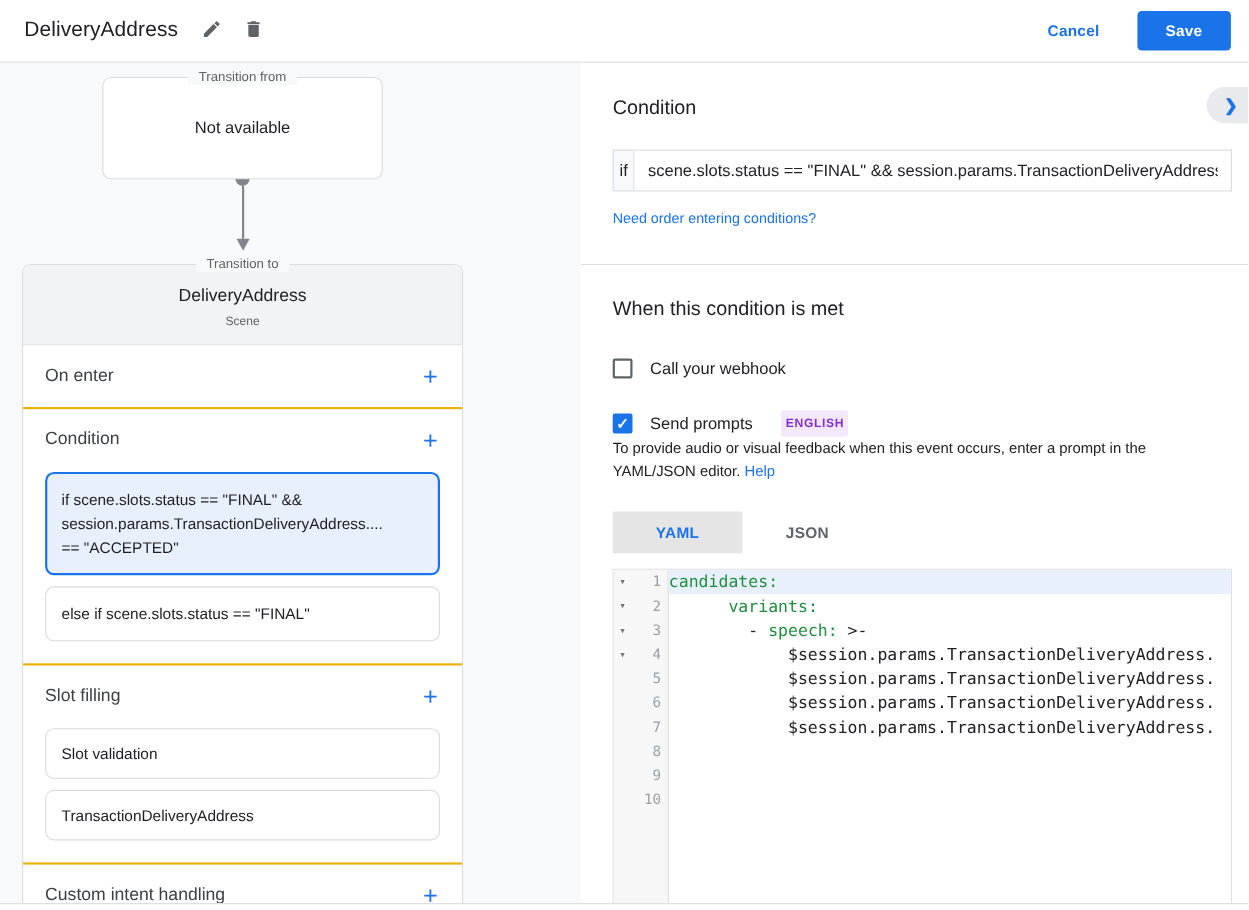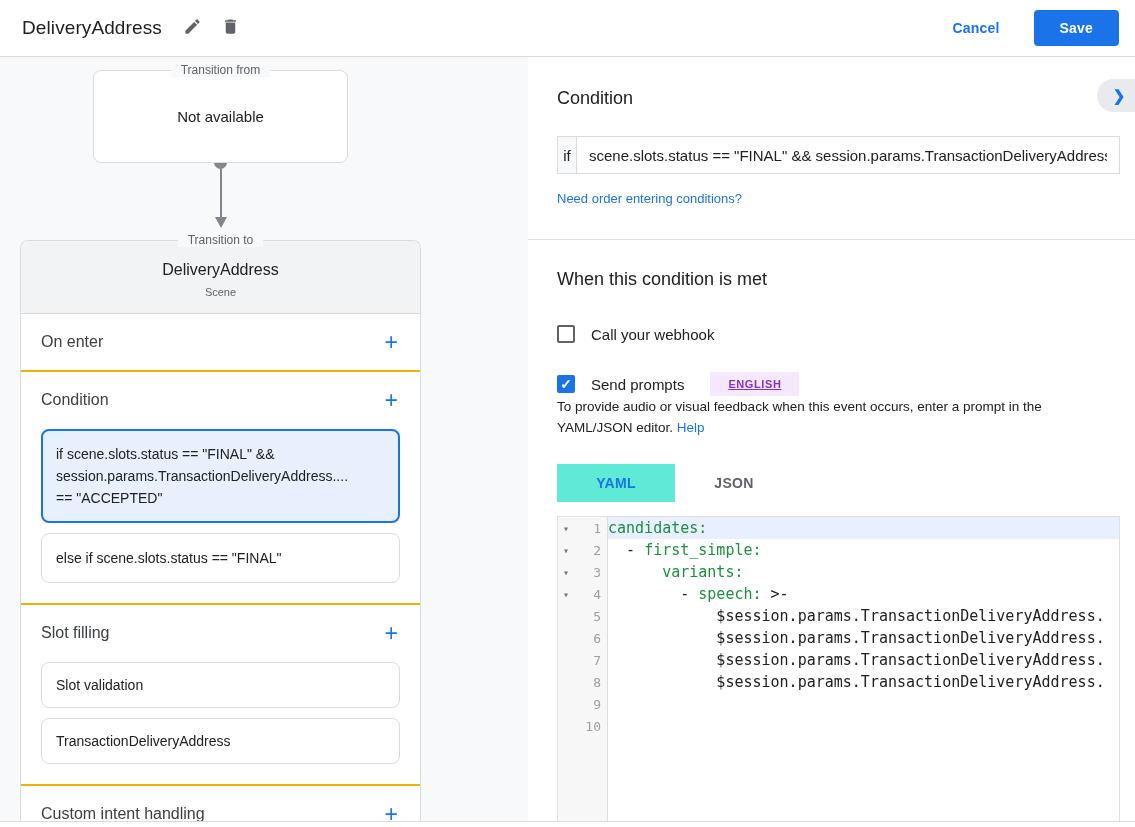--- a/index.html
+++ b/index.html
@@ -80,28 +80,28 @@
   .rp-bottom { padding:29px 15px 0 29px; }
   .cb-row { display:flex; align-items:center; margin-top:35px; }
   .cb-row.second { margin-top:29px; }
   .checkbox { width:18px; height:18px; border:2px solid #5f6368; border-radius:2px;
               background:#fff; cursor:pointer; flex:none; }
   .checkbox.checked { background:#1a73e8; border-color:#1a73e8; display:flex;
                       align-items:center; justify-content:center; }
   .checkbox.checked .tick { color:#fff; font-size:14px; font-weight:700; line-height:1; }
   .cb-label { margin-left:16px; font-size:15px; font-weight:400; color:#202124; }
   .lang-badge { margin-left:26px; background:#f3e8fd; color:#8430ce; font-size:11px;
-                font-weight:700; letter-spacing:.6px; padding:6px 18px; border-radius:2px;text-decoration:underline; }
+                font-weight:700; letter-spacing:.6px; padding:6px 4px; border-radius:2px; }
   .prompt-desc { font-size:13.5px; line-height:21px; color:#202124; max-width:566px; }
   .prompt-desc .help-link { color:#1a73e8; text-decoration:none; cursor:pointer; }
 
   .tabs { display:flex; margin-top:26px; }
   .tab { width:118px; height:38px; display:flex; align-items:center; justify-content:center;
          font-size:14px; font-weight:700; letter-spacing:.3px; color:#5f6368; cursor:pointer; }
-  .tab.active { background:#5eead4; color:#1a73e8; }
+  .tab.active { background:#e5e5e5; color:#1a73e8; }
 
   
   .editor { margin-top:14px; height:341px; border:1px solid #e0e0e0; display:flex;
             overflow:hidden; font-family:"DejaVu Sans Mono", monospace; }
   .gutter { width:50px; background:#f7f7f7; border-right:1px solid #ddd; flex:none; }
   .g-row { display:flex; height:22px; align-items:center; }
   .g-fold { width:16px; text-align:center; font-size:10px; color:#757575; cursor:pointer; }
   .g-num { flex:1; text-align:right; padding-right:6px; font-size:13px; color:#9aa0a6; }
   .code-area { flex:1; overflow:hidden; background:#fff; }
   .c-row { height:22px; line-height:22px; font-size:15px; white-space:pre; overflow:hidden; cursor:text; }
@@ -271,21 +271,20 @@
               <span class="g-fold"></span>
               <span class="g-num">9</span>
             </div>
             <div class="g-row">
               <span class="g-fold"></span>
               <span class="g-num">10</span>
             </div>
           </div>
         <div class="code-area">
             <div class="c-row active"><span class="seg-key">candidates:</span></div>
-            <div class="c-row"><span class="seg-plain">  - </span><span class="seg-key">first_simple:</span></div>
             <div class="c-row"><span class="seg-plain">      </span><span class="seg-key">variants:</span></div>
             <div class="c-row"><span class="seg-plain">        - </span><span class="seg-key">speech:</span><span class="seg-plain"> &gt;-</span></div>
             <div class="c-row"><span class="seg-plain">            $session.params.TransactionDeliveryAddress.</span></div>
             <div class="c-row"><span class="seg-plain">            $session.params.TransactionDeliveryAddress.</span></div>
             <div class="c-row"><span class="seg-plain">            $session.params.TransactionDeliveryAddress.</span></div>
             <div class="c-row"><span class="seg-plain">            $session.params.TransactionDeliveryAddress.</span></div>
             <div class="c-row"></div>
           </div>
       </div>
     </div>

